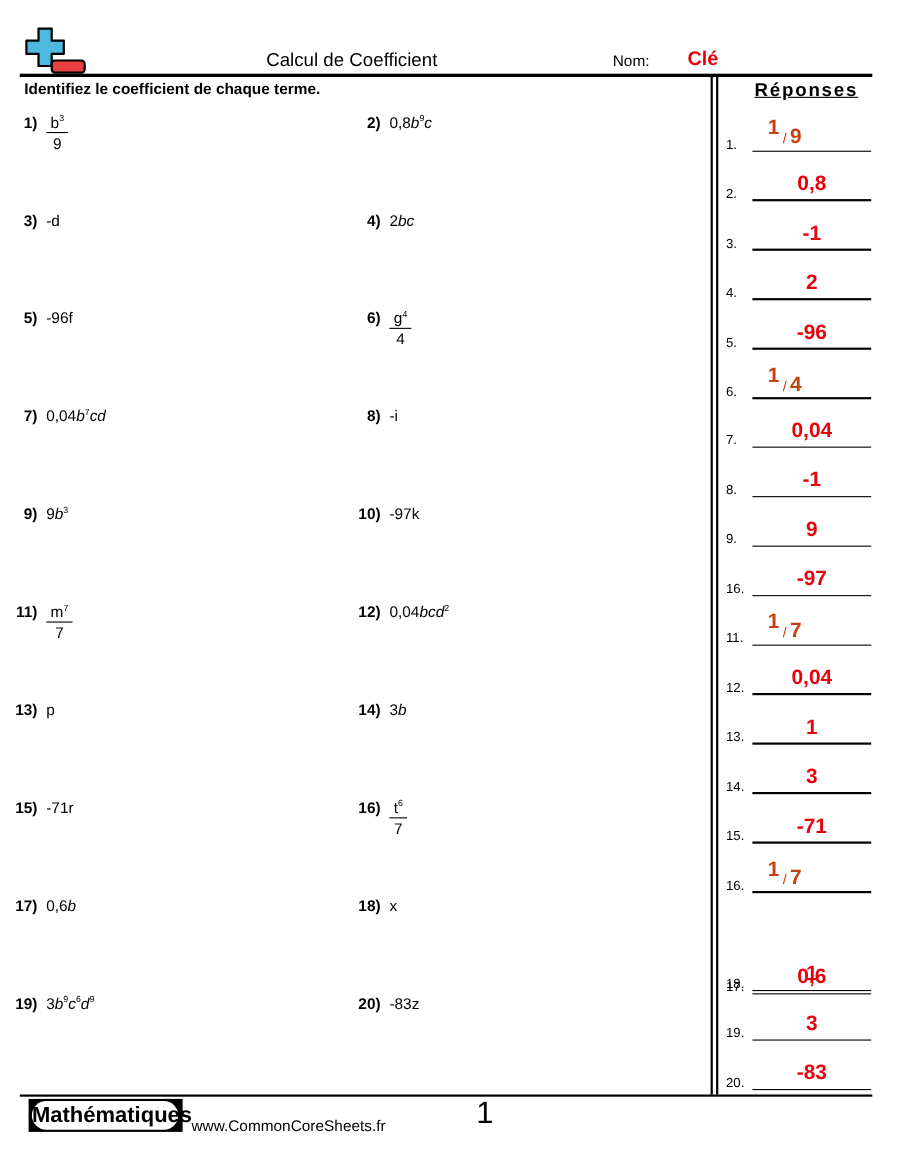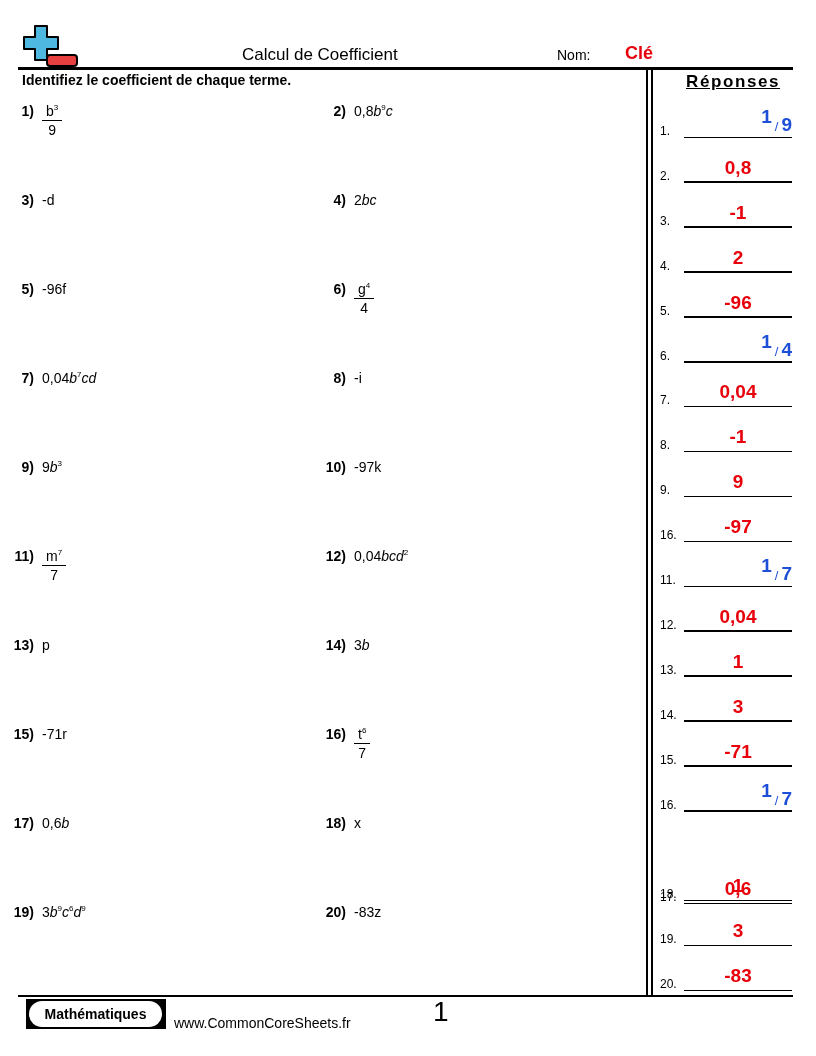--- a/index.html
+++ b/index.html
@@ -20,26 +20,26 @@
   .expr { white-space:nowrap; }
   .expr i { font-style:italic; }
   .expr sup { font-size:8px; vertical-align:6px; line-height:0; }
   .frac { display:inline-flex; flex-direction:column; align-items:center; margin-top:-2px; }
   .frac .num { border-bottom:1.5px solid #000; padding:0 4px 0 4px; line-height:17px; }
   .frac .den { line-height:18px; }
   .ans-row { position:absolute; left:660px; width:132px; height:28px; }
   .ans-num { position:absolute; left:0; bottom:0; font-size:12px; }
   .ans-line { position:absolute; left:24px; right:0; bottom:0; height:1.5px; background:#000; }
   .ans-val { position:absolute; left:24px; right:0; bottom:4px; text-align:center; color:#e8000b; font-weight:bold; font-size:19px; }
-  .ans-frac { position:absolute; left:38px; right:0; bottom:2px; text-align:right; color:#1d4ed8; font-weight:bold; font-size:19px; }
+  .ans-frac { position:absolute; left:38px; right:0; bottom:2px; text-align:left; color:#c2410c; font-weight:bold; font-size:19px; }
   .ans-frac .n { position:relative; top:-8px; }
   .ans-frac .sl { font-size:13px; font-weight:normal; margin:0 3px; }
   .bottom-rule { left:18px; top:995px; width:775px; height:2px; background:#000; }
   .footer-badge { left:26px; top:999px; width:140px; height:30px; background:#000; }
-  .footer-pill { left:29px; top:1001px; width:133px; height:26px; background:#fff; border-radius:13px; font-weight:bold; font-size:14px; text-align:center; line-height:26px; }
+  .footer-pill { left:29px; top:1001px; width:133px; height:26px; background:#fff; border-radius:13px; font-weight:bold; font-size:20px; text-align:center; line-height:26px; }
   .footer-url { left:174px; top:1015px; font-size:14px; }
   .page-num { left:433px; top:996px; font-size:28px; }
   table.score { position:absolute; left:530px; top:997px; border-collapse:collapse; font-size:12px; }
   table.score td { border:1px solid #000; padding:0 3px; height:15px; line-height:15px; text-align:center; min-width:14px; }
   table.score td.lbl { border:none; text-align:right; padding-right:3px; }
   table.score td.blue { background:#d5e6fa; }
 </style>
 </head>
 <body>
 

